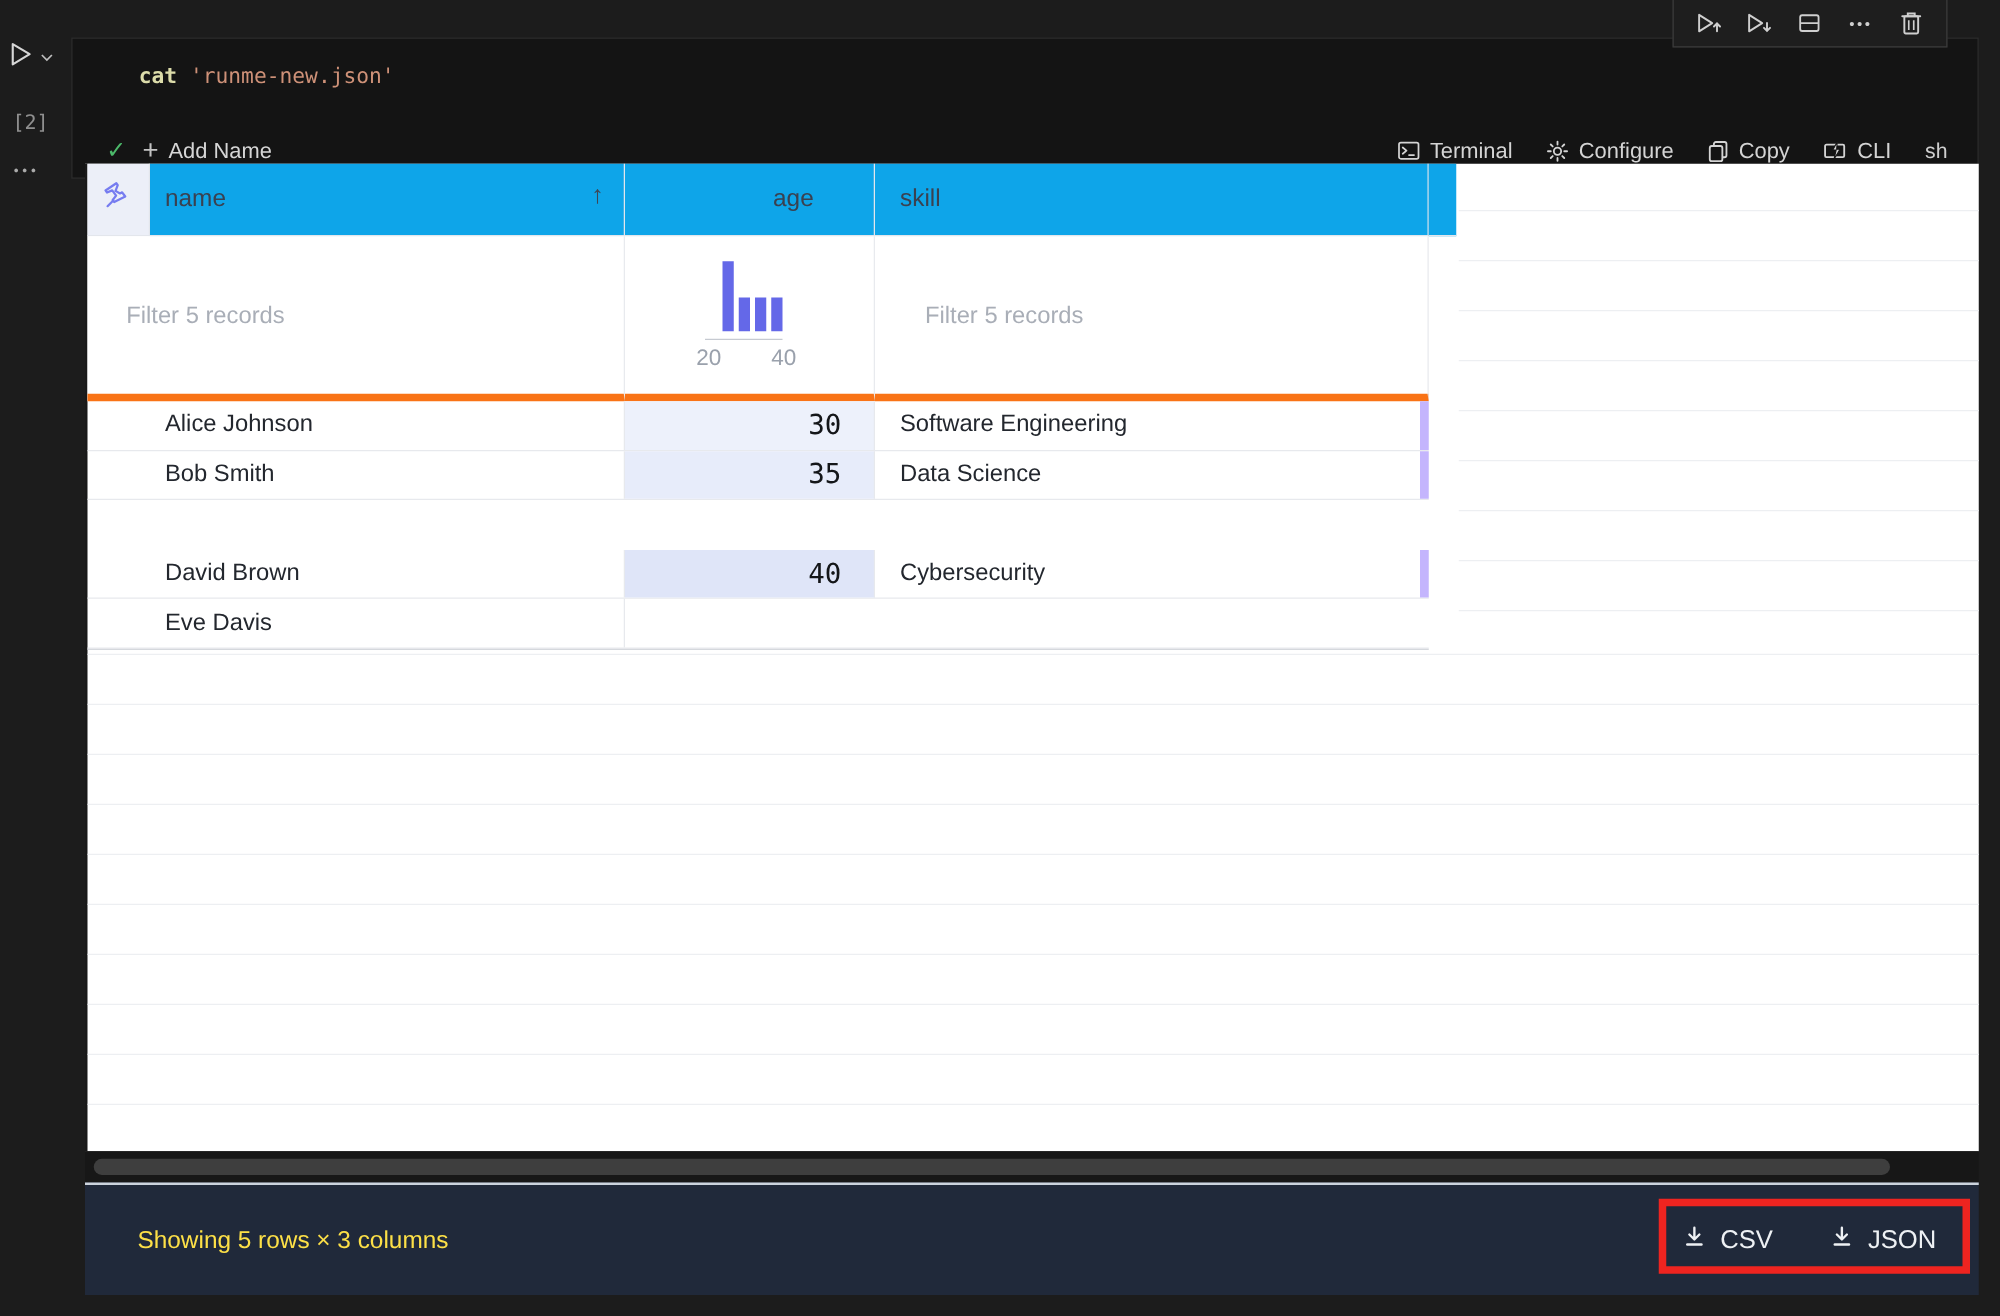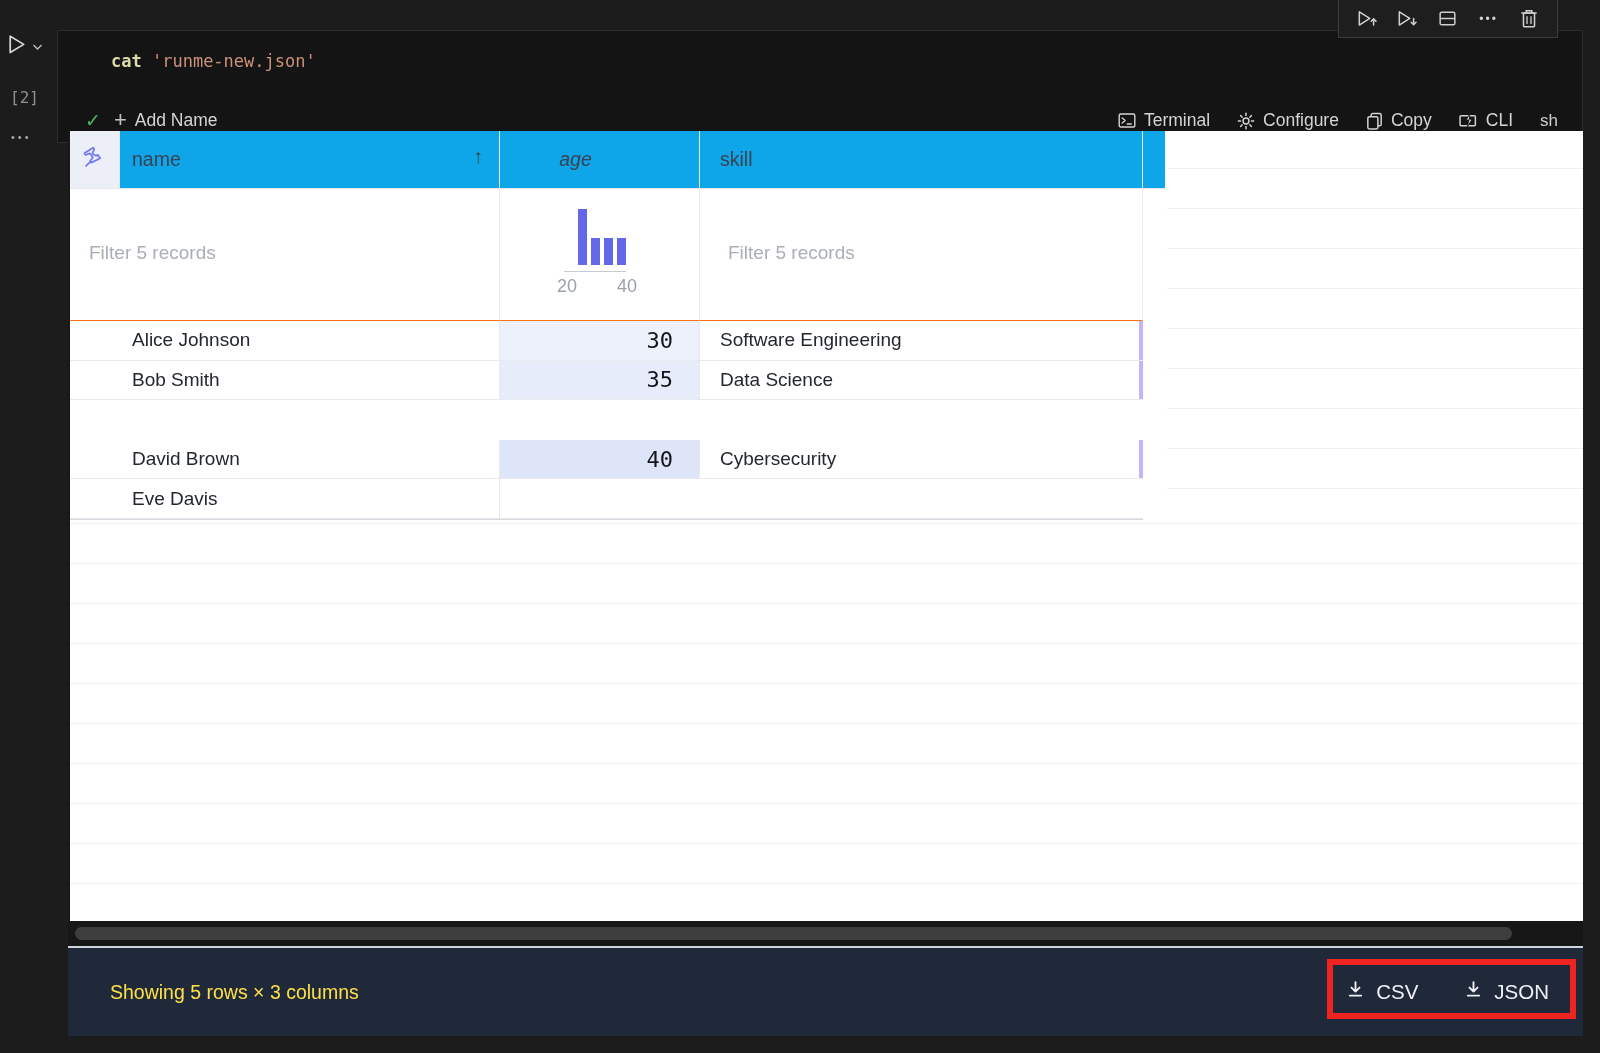--- a/index.html
+++ b/index.html
@@ -30,46 +30,46 @@
   .toolbar{position:absolute;left:1338px;top:-1px;width:220px;height:39px;background:#1e1e1e;border:1px solid #3c3c3c;box-sizing:border-box;display:flex;align-items:center;justify-content:space-evenly;}
   .tbtn{display:flex;align-items:center;justify-content:center;width:26px;height:26px;color:#cfcfcf;cursor:pointer;}
   .tbtn .dots{font-size:12px;letter-spacing:2px;color:#cfcfcf;}
 
   
   .output{position:absolute;left:68px;top:131px;width:1515px;height:790px;background:#ffffff;}
   .left-edge{position:absolute;left:0;top:0;width:2px;height:790px;background:#191919;}
   .hcell{position:absolute;top:0;height:58px;background:#0ea5e9;border-bottom:1px solid #e3e6ec;box-sizing:border-box;display:flex;align-items:center;color:#3a4150;font-size:19.5px;font-weight:500;}
   .h-pin{left:2px;width:50px;background:#eceff8;border-right:1px solid #e3e6ec;justify-content:center;}
   .h-name{left:52px;width:380px;border-right:1px solid #e3e6ec;padding-left:12px;position:absolute;}
-  .h-age{left:432px;width:200px;border-right:1px solid #e3e6ec;justify-content:center;padding-right:48px;font-style:italic;}
+  .h-age{left:432px;width:200px;border-right:1px solid #e3e6ec;justify-content:flex-end;padding-right:48px;}
   .h-skill{left:632px;width:443px;border-right:1px solid #e3e6ec;padding-left:20px;}
   .h-stub{left:1075px;width:22px;}
   .sort-arrow{position:absolute;right:16px;top:14px;font-size:20px;color:#3e4654;font-weight:400;}
 
-  .fcell{position:absolute;top:58px;height:132px;background:#ffffff;border-bottom:1px solid #f97316;box-sizing:border-box;}
+  .fcell{position:absolute;top:58px;height:132px;background:#ffffff;border-bottom:6px solid #f97316;box-sizing:border-box;padding-left:12px;}
   .f-name{left:2px;width:430px;border-right:1px solid #e8eaee;}
   .f-age{left:432px;width:200px;border-right:1px solid #e8eaee;}
   .f-skill{left:632px;width:443px;border-right:1px solid #e8eaee;}
   .filter-input{width:90%;border:none;outline:none;background:transparent;font-family:"Liberation Sans",sans-serif;font-size:19px;color:#30353c;margin-top:52px;}
   .f-name .filter-input{margin-left:17px;}
   .f-skill .filter-input{margin-left:26px;}
   .filter-input::placeholder{color:#a9aeb7;opacity:1;}
 
   .hist{position:absolute;left:64px;top:20px;width:72px;}
   .hist-bars{display:flex;align-items:flex-end;gap:4px;height:56px;margin-left:14px;}
   .hbar{width:9px;height:27px;background:#6468e8;}
   .hbar.tall{height:56px;}
   .hist-axis{width:62px;height:1px;background:#c6cad1;margin-top:6px;}
   .hist-ticks{display:flex;gap:40px;margin-left:-7px;margin-top:4px;}
   .hist-ticks span{display:inline-block;width:24px;text-align:center;font-size:18px;color:#9aa1ac;}
 
   .trow{position:absolute;left:2px;width:1073px;height:39.6px;display:flex;border-bottom:1px solid #e7e9ed;box-sizing:border-box;}
   .cell-name{width:430px;border-right:1px solid #e7e9ed;box-sizing:border-box;padding-left:62px;font-size:19px;color:#23272e;display:flex;align-items:center;white-space:nowrap;overflow:hidden;}
   .cell-age{width:200px;border-right:1px solid #e7e9ed;box-sizing:border-box;padding-right:26px;font-family:"DejaVu Sans Mono",monospace;font-size:22px;color:#141619;display:flex;align-items:center;justify-content:flex-end;}
-  .cell-skill{width:443px;border-right:4px solid #c4b5fd;box-sizing:border-box;padding-left:20px;font-size:19px;color:#23272e;display:flex;align-items:center;white-space:nowrap;overflow:hidden;}
+  .cell-skill{width:443px;border-right:7px solid #c4b5fd;box-sizing:border-box;padding-left:20px;font-size:19px;color:#23272e;display:flex;align-items:center;white-space:nowrap;overflow:hidden;}
   .a0{background:#edf1fb;} .a1{background:#e7ecfa;} .a2{background:#f4f6fd;} .a3{background:#dfe5f8;} .a4{background:#fbfcff;}
   .table-bottom{position:absolute;left:2px;top:388px;width:1073px;height:1px;background:#d5d8dd;}
   .rline{position:absolute;left:1099px;width:416px;height:1px;background:#edeff2;}
   .tline{position:absolute;left:2px;width:1513px;height:1px;background:#edeff2;}
 
   
   .hscroll{position:absolute;left:68px;top:921px;width:1515px;height:25px;background:#171717;}
   .hthumb{position:absolute;left:7px;top:6px;width:1437px;height:13px;background:#3e3e3e;border-radius:7px;}
   .footer{position:absolute;left:68px;top:946px;width:1515px;height:90px;background:#20293a;border-top:2px solid #ccd3dd;box-sizing:border-box;}
   .summary{position:absolute;left:42px;top:0;bottom:0;display:flex;align-items:center;color:#fde047;font-size:19.5px;}

